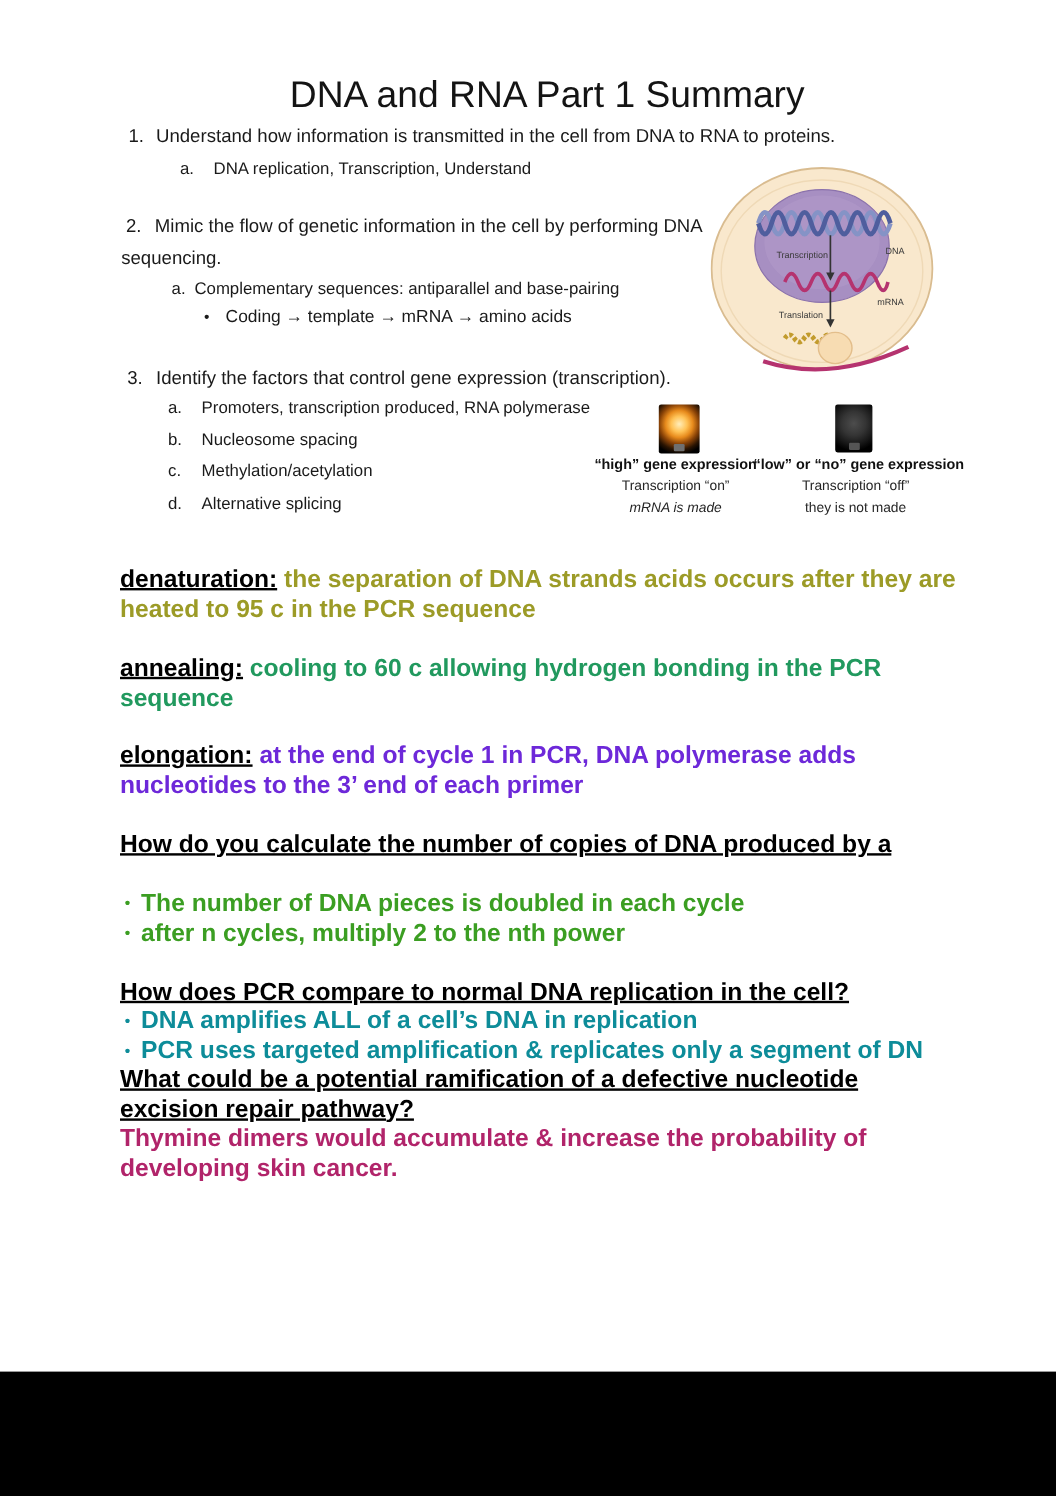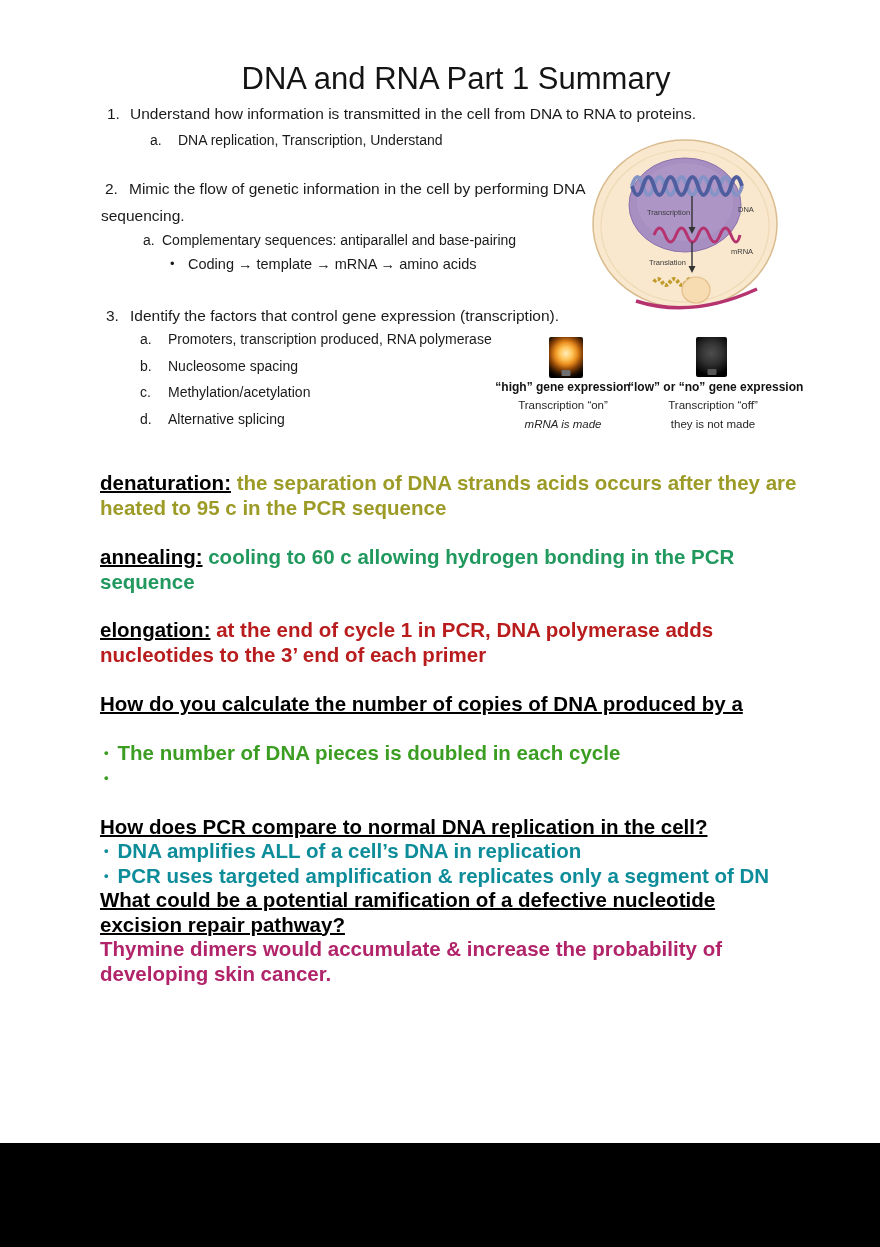--- a/index.html
+++ b/index.html
@@ -33,21 +33,21 @@
   .bulb-off .bulb-base{background:#555;}
   .cap{position:absolute;width:170px;text-align:center;font-weight:bold;font-size:12px;
        line-height:14px;color:#111;white-space:nowrap;}
   .cap-sub{position:absolute;width:170px;text-align:center;font-size:11.5px;
            line-height:13px;color:#262626;white-space:nowrap;}
 
   
   .big{position:absolute;left:100px;font-weight:bold;font-size:20.5px;line-height:24.5px;white-space:nowrap;}
   .term{color:#000;text-decoration:underline;text-decoration-thickness:2px;}
   .qline{color:#000;text-decoration:underline;text-decoration-thickness:2px;}
-  .c-den{color:#9c9b27;} .c-ann{color:#21995e;} .c-elo{color:#b91c1c;}
+  .c-den{color:#9c9b27;} .c-ann{color:#21995e;} .c-elo{color:#6d28d9;}
   .c-grass{color:#3b9e22;} .c-teal{color:#0d8c99;} .c-mag{color:#b1246a;}
   .brow{display:flex;align-items:center;height:24.5px;}
   .bdot{font-size:13px;margin:0 9px 0 4px;}
 
   
   .footer-bar{position:absolute;left:0;top:1143px;width:880px;height:104px;background:#000;}
 </style>
 </head>
 <body>
 
@@ -168,20 +168,21 @@
   <div class="big" style="top:692px;">
     <div class="qline">How do you calculate the number of copies of DNA produced by a</div>
   </div>
   <div class="big c-grass" style="top:741px;">
     <div class="brow">
       <span class="bdot">•</span>
       <span>The number of DNA pieces is doubled in each cycle</span>
       </div>
     <div class="brow">
       <span class="bdot">•</span>
+      <span>after n cycles, multiply 2 to the nth power</span>
       </div>
   </div>
 
   <div class="big" style="top:815px;text-align:center;">
     <div class="qline">How does PCR compare to normal DNA replication in the cell?</div>
   </div>
   <div class="big c-teal" style="top:839px;">
     <div class="brow">
       <span class="bdot">•</span>
       <span>DNA amplifies ALL of a cell’s DNA in replication</span>

